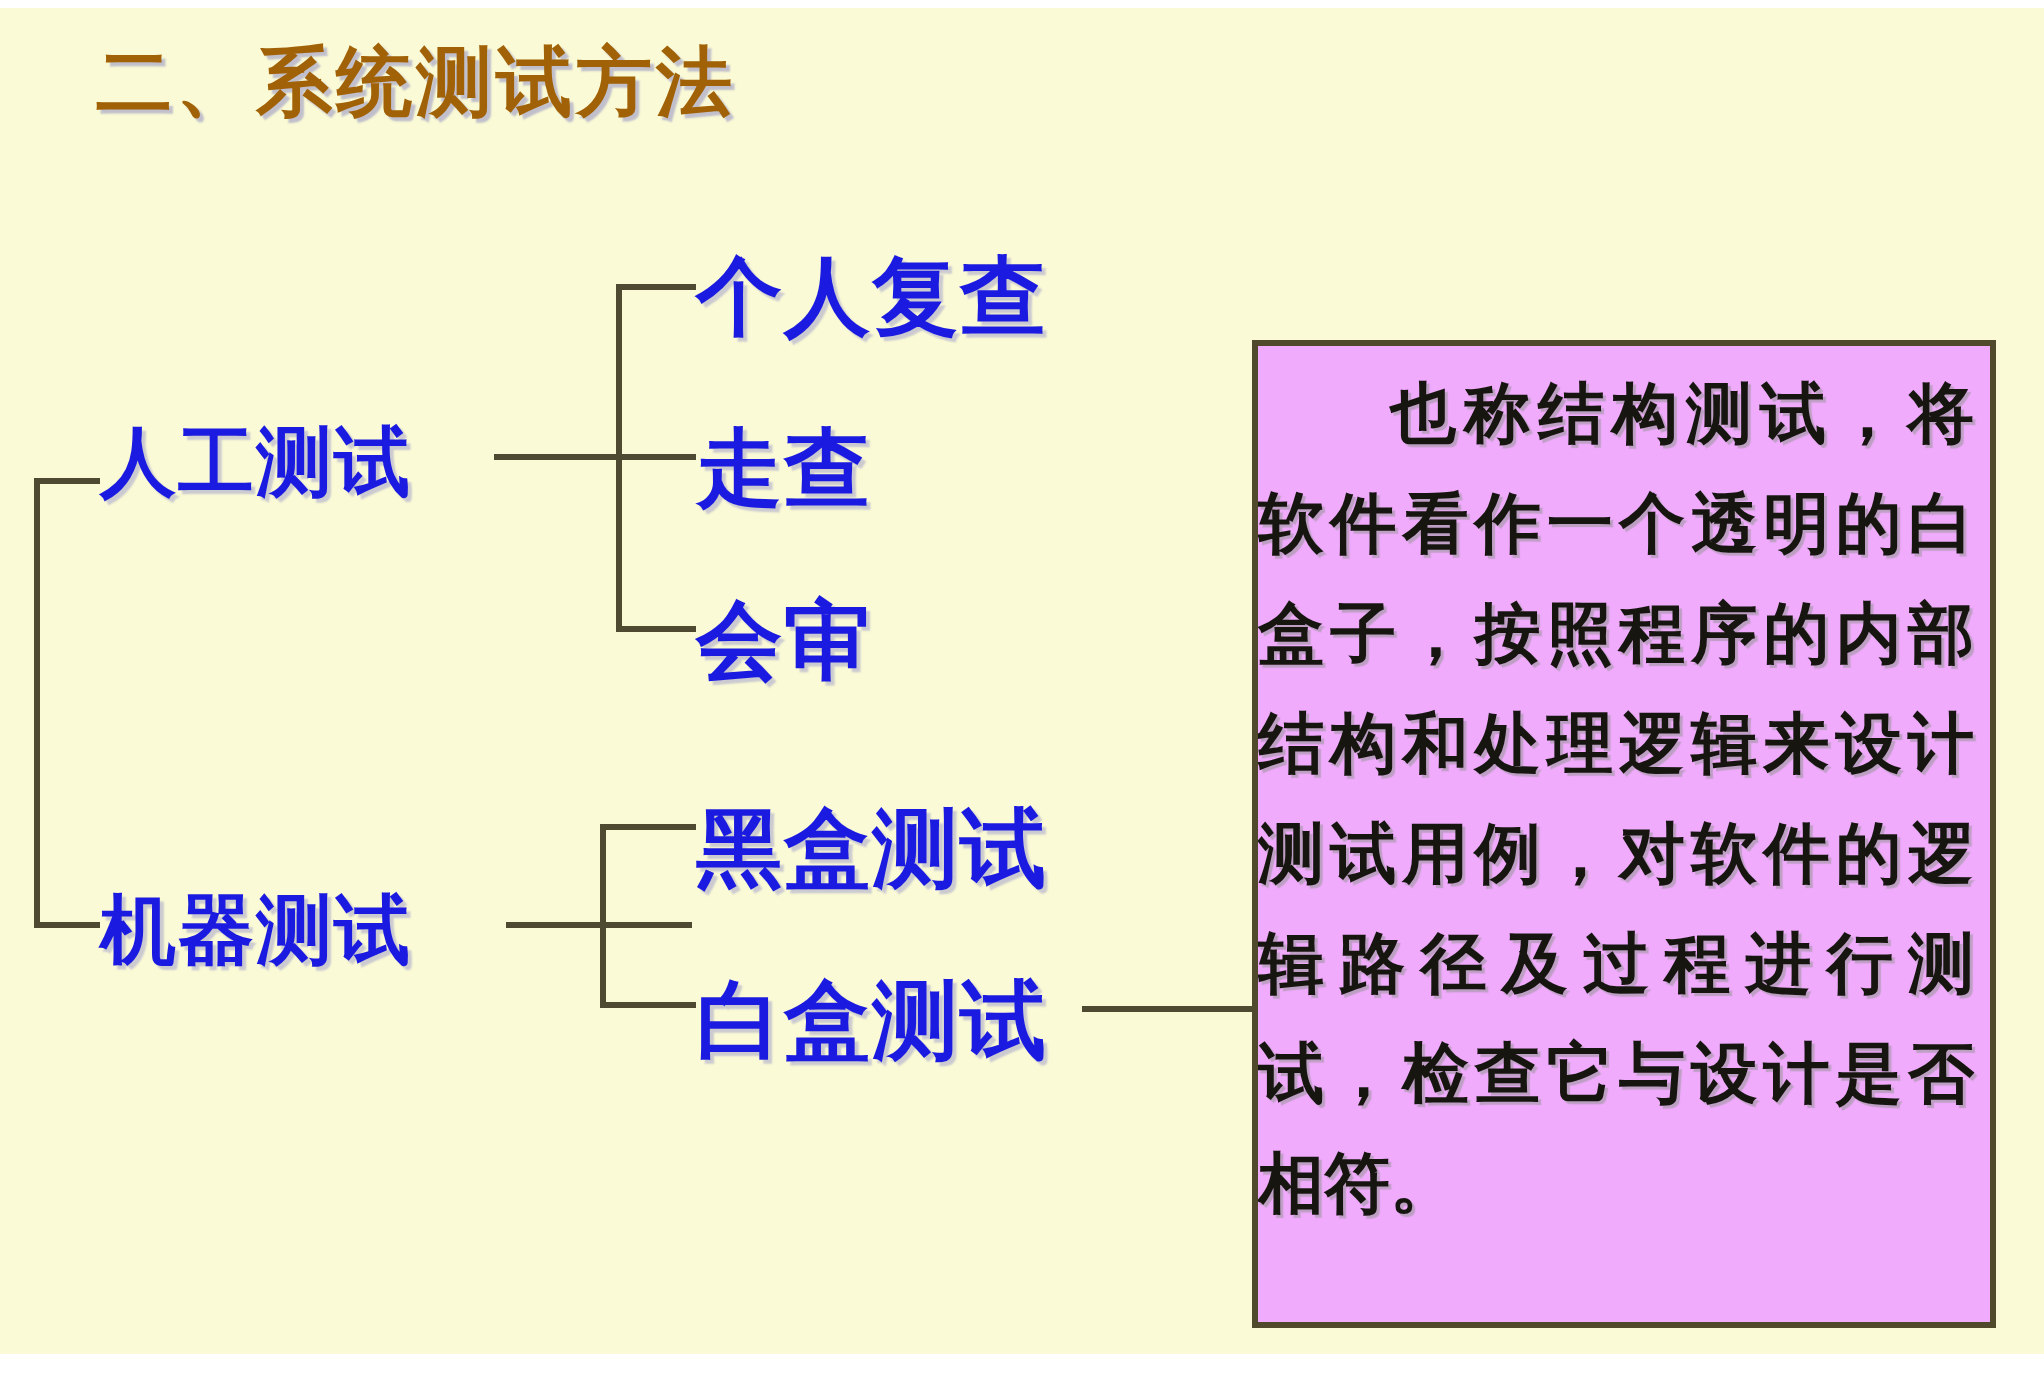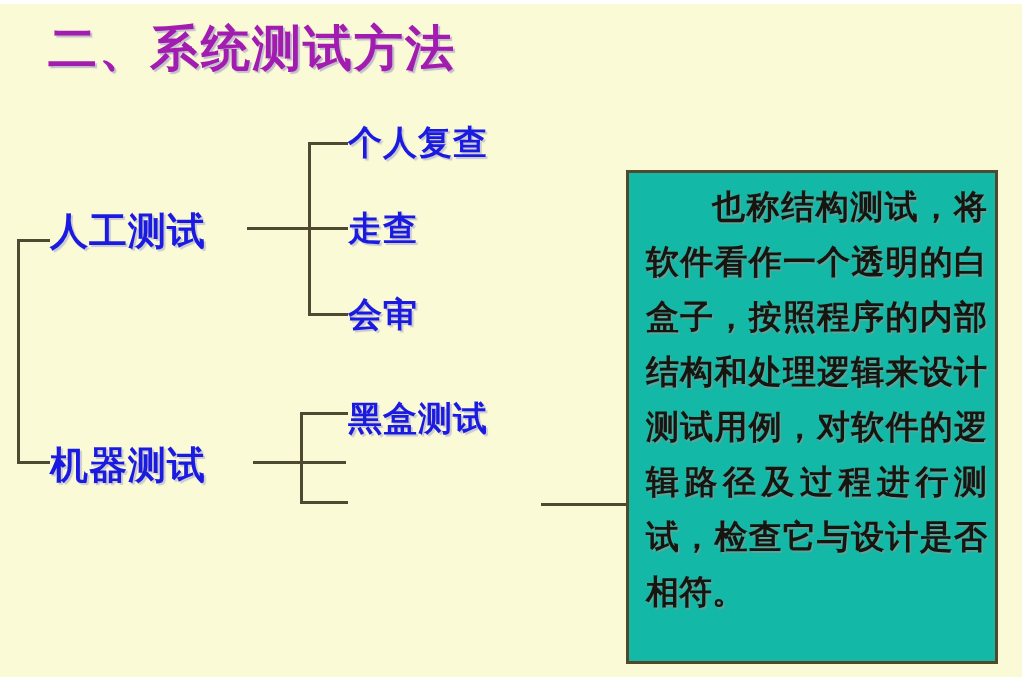--- a/index.html
+++ b/index.html
@@ -24,58 +24,58 @@
     background: #ffffff;
   }
   .edge-strip.top { top: 0; height: 4px; }
   .edge-strip.bottom { bottom: 0; height: 17px; }
 
   
   #title {
     position: absolute;
     left: 48px;
     top: 16px;
-    font-size: 49px;
+    font-size: 38px;
     font-weight: bold;
     letter-spacing: 2px;
-    color: #a21caf;
+    color: #a16207;
     text-shadow: 2px 2px 1px rgba(120,120,190,0.45);
     white-space: nowrap;
   }
 
   
   .node {
     position: absolute;
     color: #1a1ae0;
     font-weight: bold;
     white-space: nowrap;
     text-shadow: 2px 2px 1px rgba(130,130,200,0.40);
   }
   .node.level1 { font-size: 38px; letter-spacing: 1px; text-align: center; }
-  .node.level2 { font-size: 34px; letter-spacing: 1px; }
+  .node.level2 { font-size: 43px; letter-spacing: 1px; }
 
   
   .line {
     position: absolute;
     background: #4d4a31;
   }
   .line.h { height: 3px; }
   .line.v { width: 3px; }
 
   
   #callout {
     position: absolute;
     left: 626px;
     top: 170px;
     width: 372px;
     height: 494px;
     box-sizing: border-box;
     border: 3px solid #50492c;
-    background: #14b8a6;
-    padding: 6px 8px 0 17px;
+    background: #f0abfc;
+    padding: 6px 8px 0 0;
     overflow: hidden;
   }
   #callout-text {
     font-size: 33px;
     line-height: 55px;
     color: #16150f;
     text-indent: 66px;
     text-align: justify;
     text-justify: inter-character;
     letter-spacing: 0px;
@@ -116,18 +116,19 @@
   <div class="node level1" style="left:50px; top:440px;">机器测试</div>
 
   <div class="node level2" style="left:348px; top:120px;">个人复查</div>
 
   <div class="node level2" style="left:348px; top:292px;">会审</div>
 
   <div class="node level2" style="left:348px; top:206px;">走查</div>
 
   <div class="node level2" style="left:348px; top:396px;">黑盒测试</div>
 
+  <div class="node level2" style="left:348px; top:482px;">白盒测试</div>
 
   <div id="callout">
     <div id="callout-text">也称结构测试，将软件看作一个透明的白盒子，按照程序的内部结构和处理逻辑来设计测试用例，对软件的逻辑路径及过程进行测试，检查它与设计是否相符。</div>
   </div>
 
 </div>
 
 </body></html>

